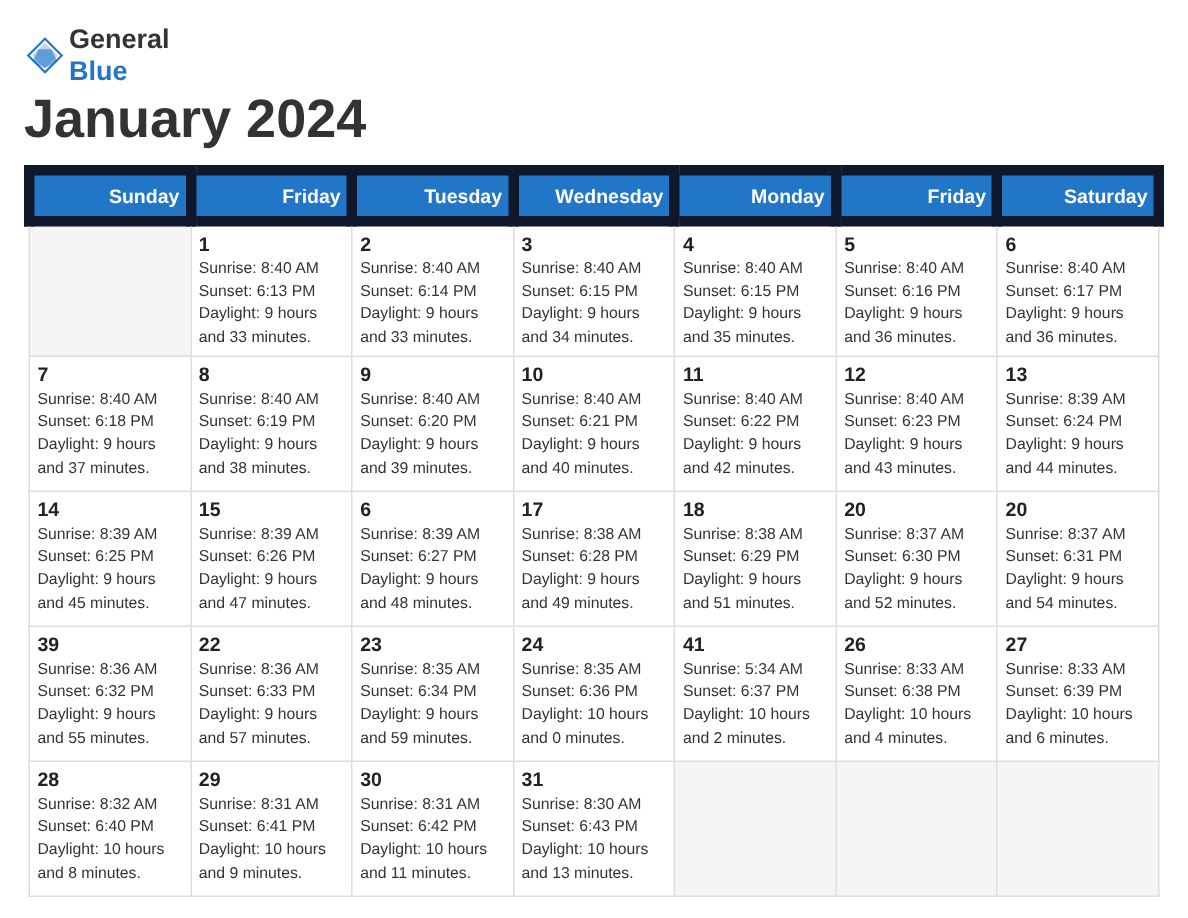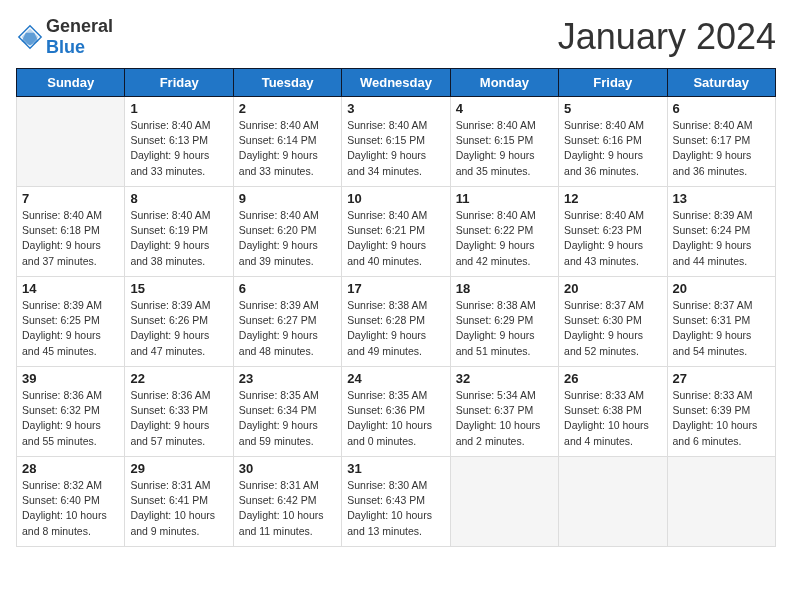--- a/index.html
+++ b/index.html
@@ -8,20 +8,21 @@
       background: #fff;
       width: 792px;
       min-height: 612px;
       padding: 16px;
     }
     .header-area {
       display: flex;
       justify-content: space-between;
       align-items: flex-start;
       margin-bottom: 10px;
+      flex-direction: column;
     }
     .logo {
       display: flex;
       align-items: center;
       gap: 2px;
     }
     .logo-text-general {
       font-size: 18px;
       font-weight: bold;
       color: #333;
@@ -33,40 +34,40 @@
     }
     .logo-icon {
       width: 28px;
       height: 28px;
     }
     .title-block {
       text-align: right;
     }
     .month-title {
       font-size: 36px;
-      font-weight: normal;
+      font-weight: bold;
       color: #333;
     }
     .location-title {
       font-size: 16px;
       color: #555;
     }
     table {
       width: 100%;
       border-collapse: collapse;
       table-layout: fixed;
     }
     thead th {
       background-color: #2176c7;
       color: #fff;
       font-size: 13px;
       font-weight: bold;
       padding: 6px 4px;
-      text-align: center;
-      border: 1px solid #0f172a;
+      text-align: right;
+      border: 7px solid #0f172a;
     }
     td {
       border: 1px solid #ddd;
       vertical-align: top;
       padding: 4px 5px;
       font-size: 11px;
       color: #333;
       height: 90px;
       background: #fff;
     }
@@ -289,21 +290,21 @@
 and 59 minutes.</div>
         </td>
         <td>
           <span class="day-number">24</span>
           <div class="cell-info" style="white-space: pre-line;">Sunrise: 8:35 AM
 Sunset: 6:36 PM
 Daylight: 10 hours
 and 0 minutes.</div>
         </td>
         <td>
-          <span class="day-number">32</span>
+          <span class="day-number">41</span>
           <div class="cell-info" style="white-space: pre-line;">Sunrise: 5:34 AM
 Sunset: 6:37 PM
 Daylight: 10 hours
 and 2 minutes.</div>
         </td>
         <td>
           <span class="day-number">26</span>
           <div class="cell-info" style="white-space: pre-line;">Sunrise: 8:33 AM
 Sunset: 6:38 PM
 Daylight: 10 hours

